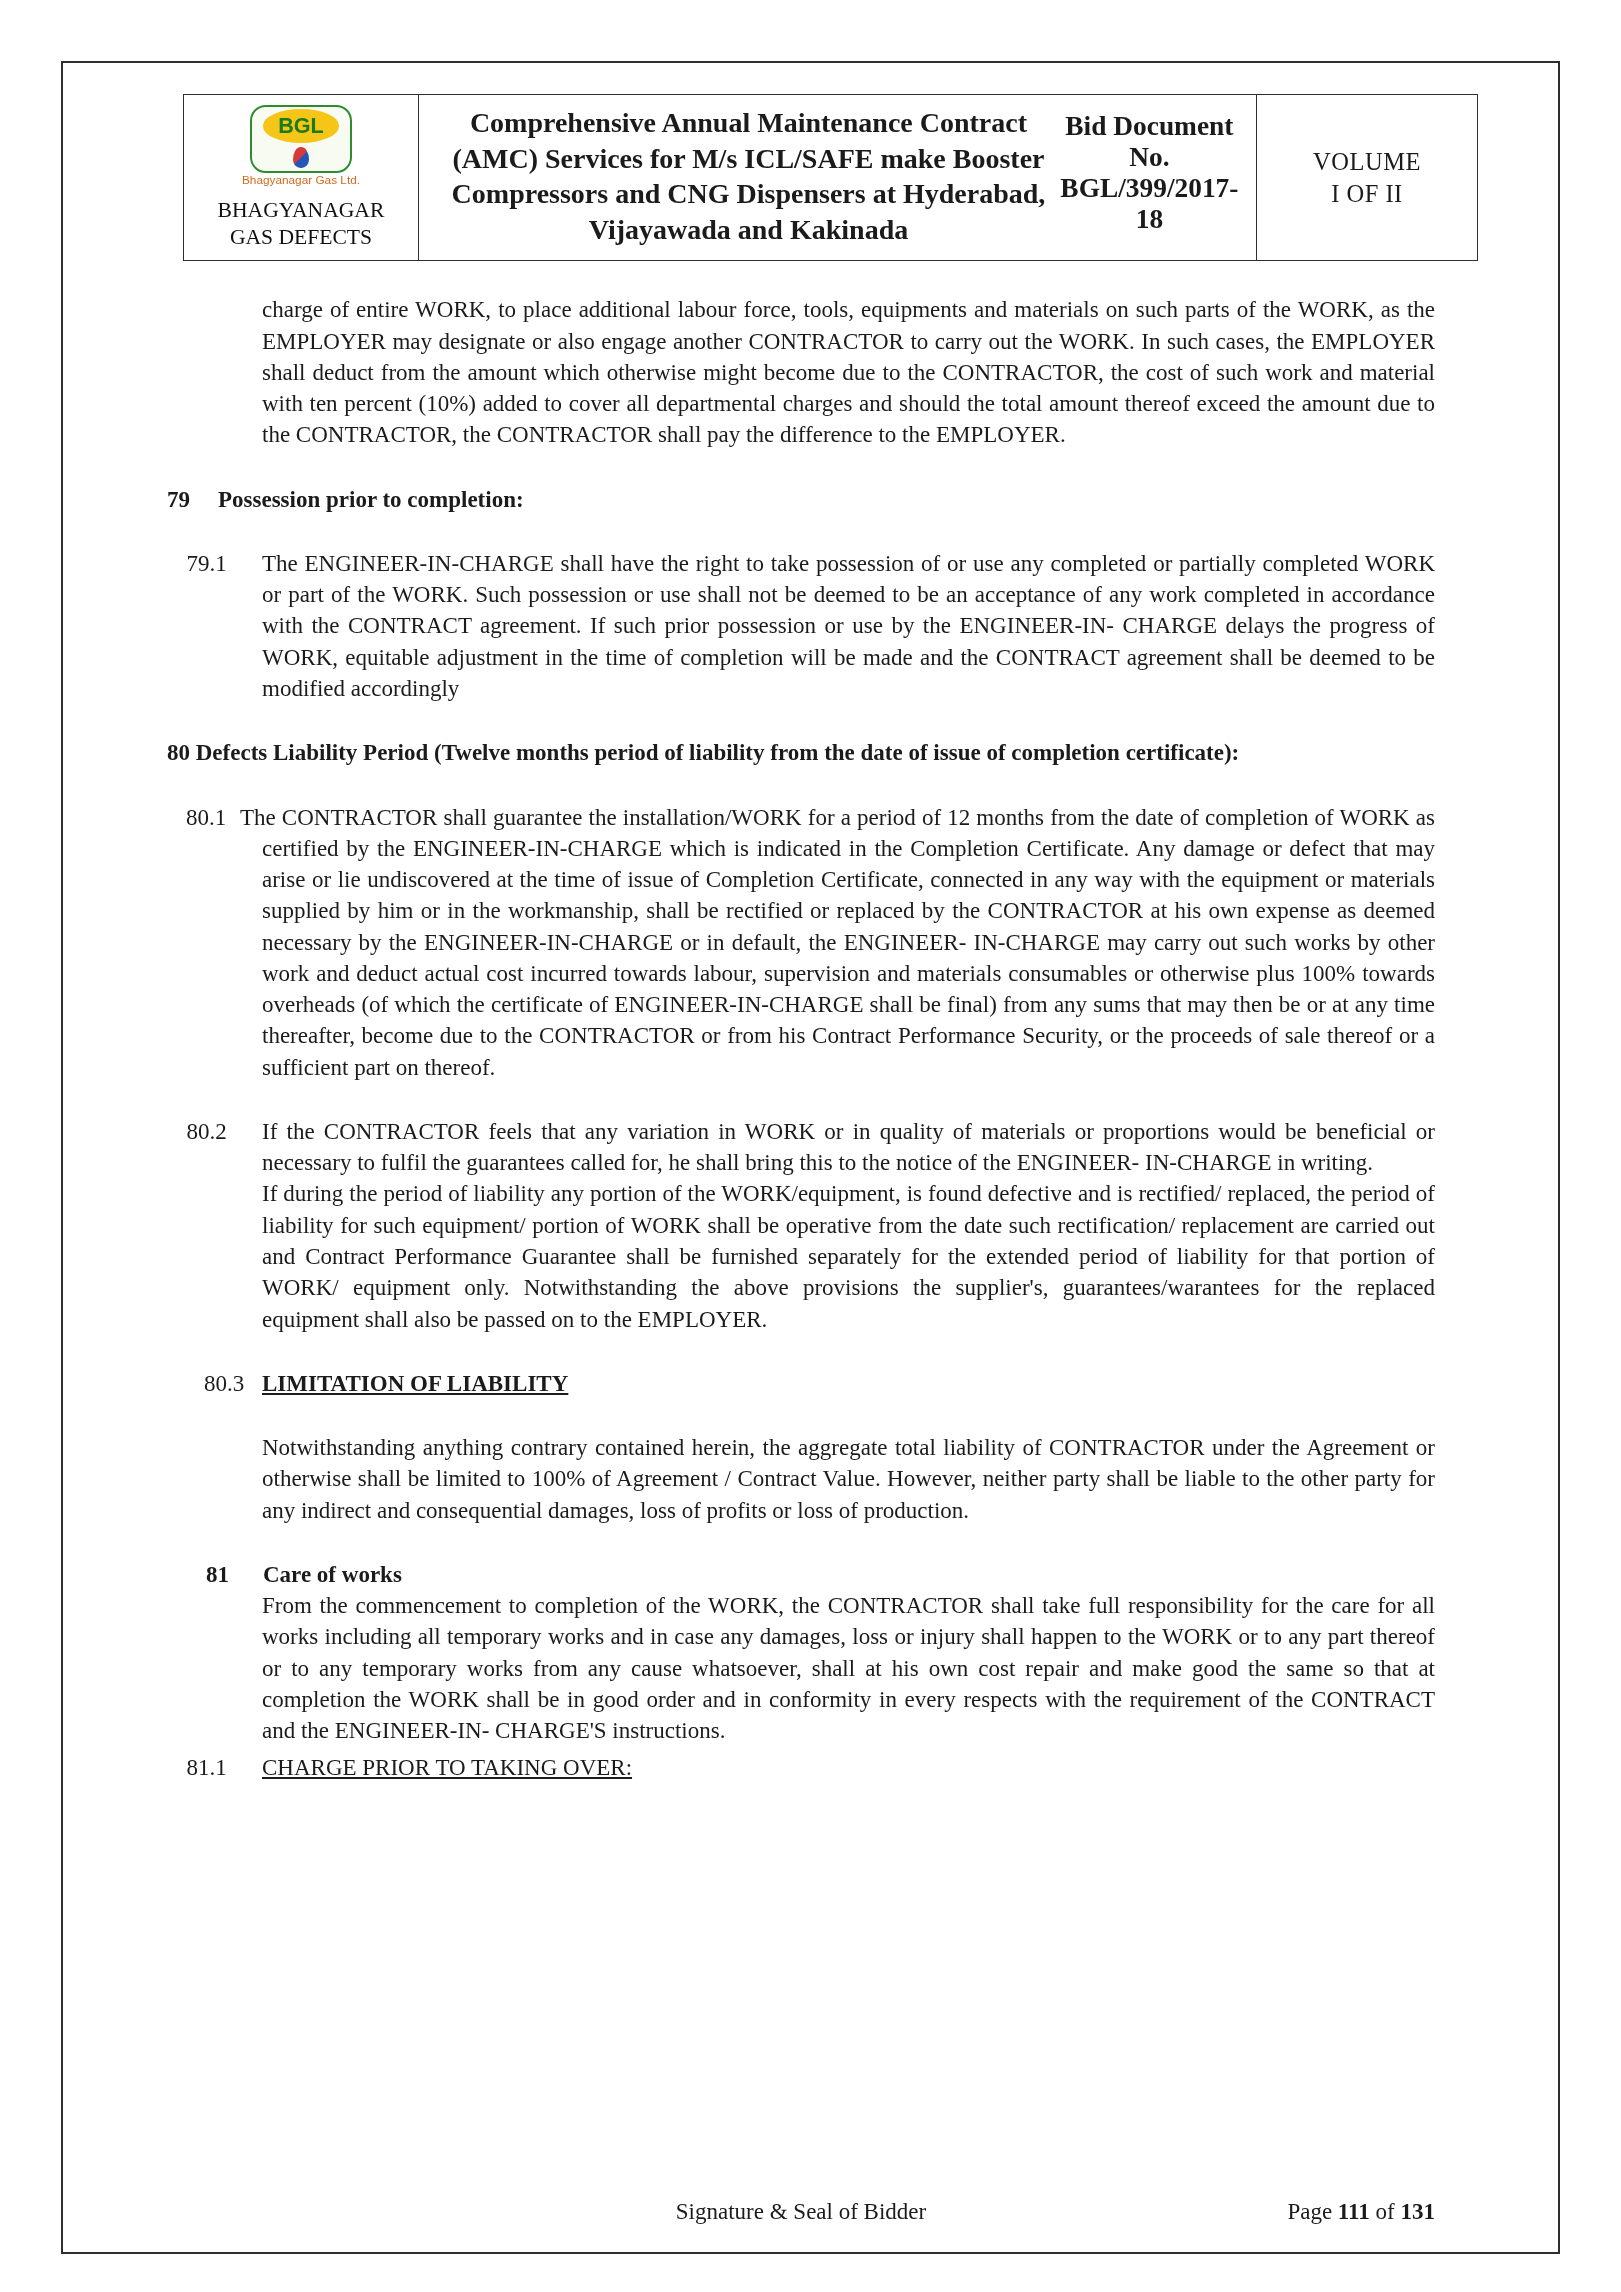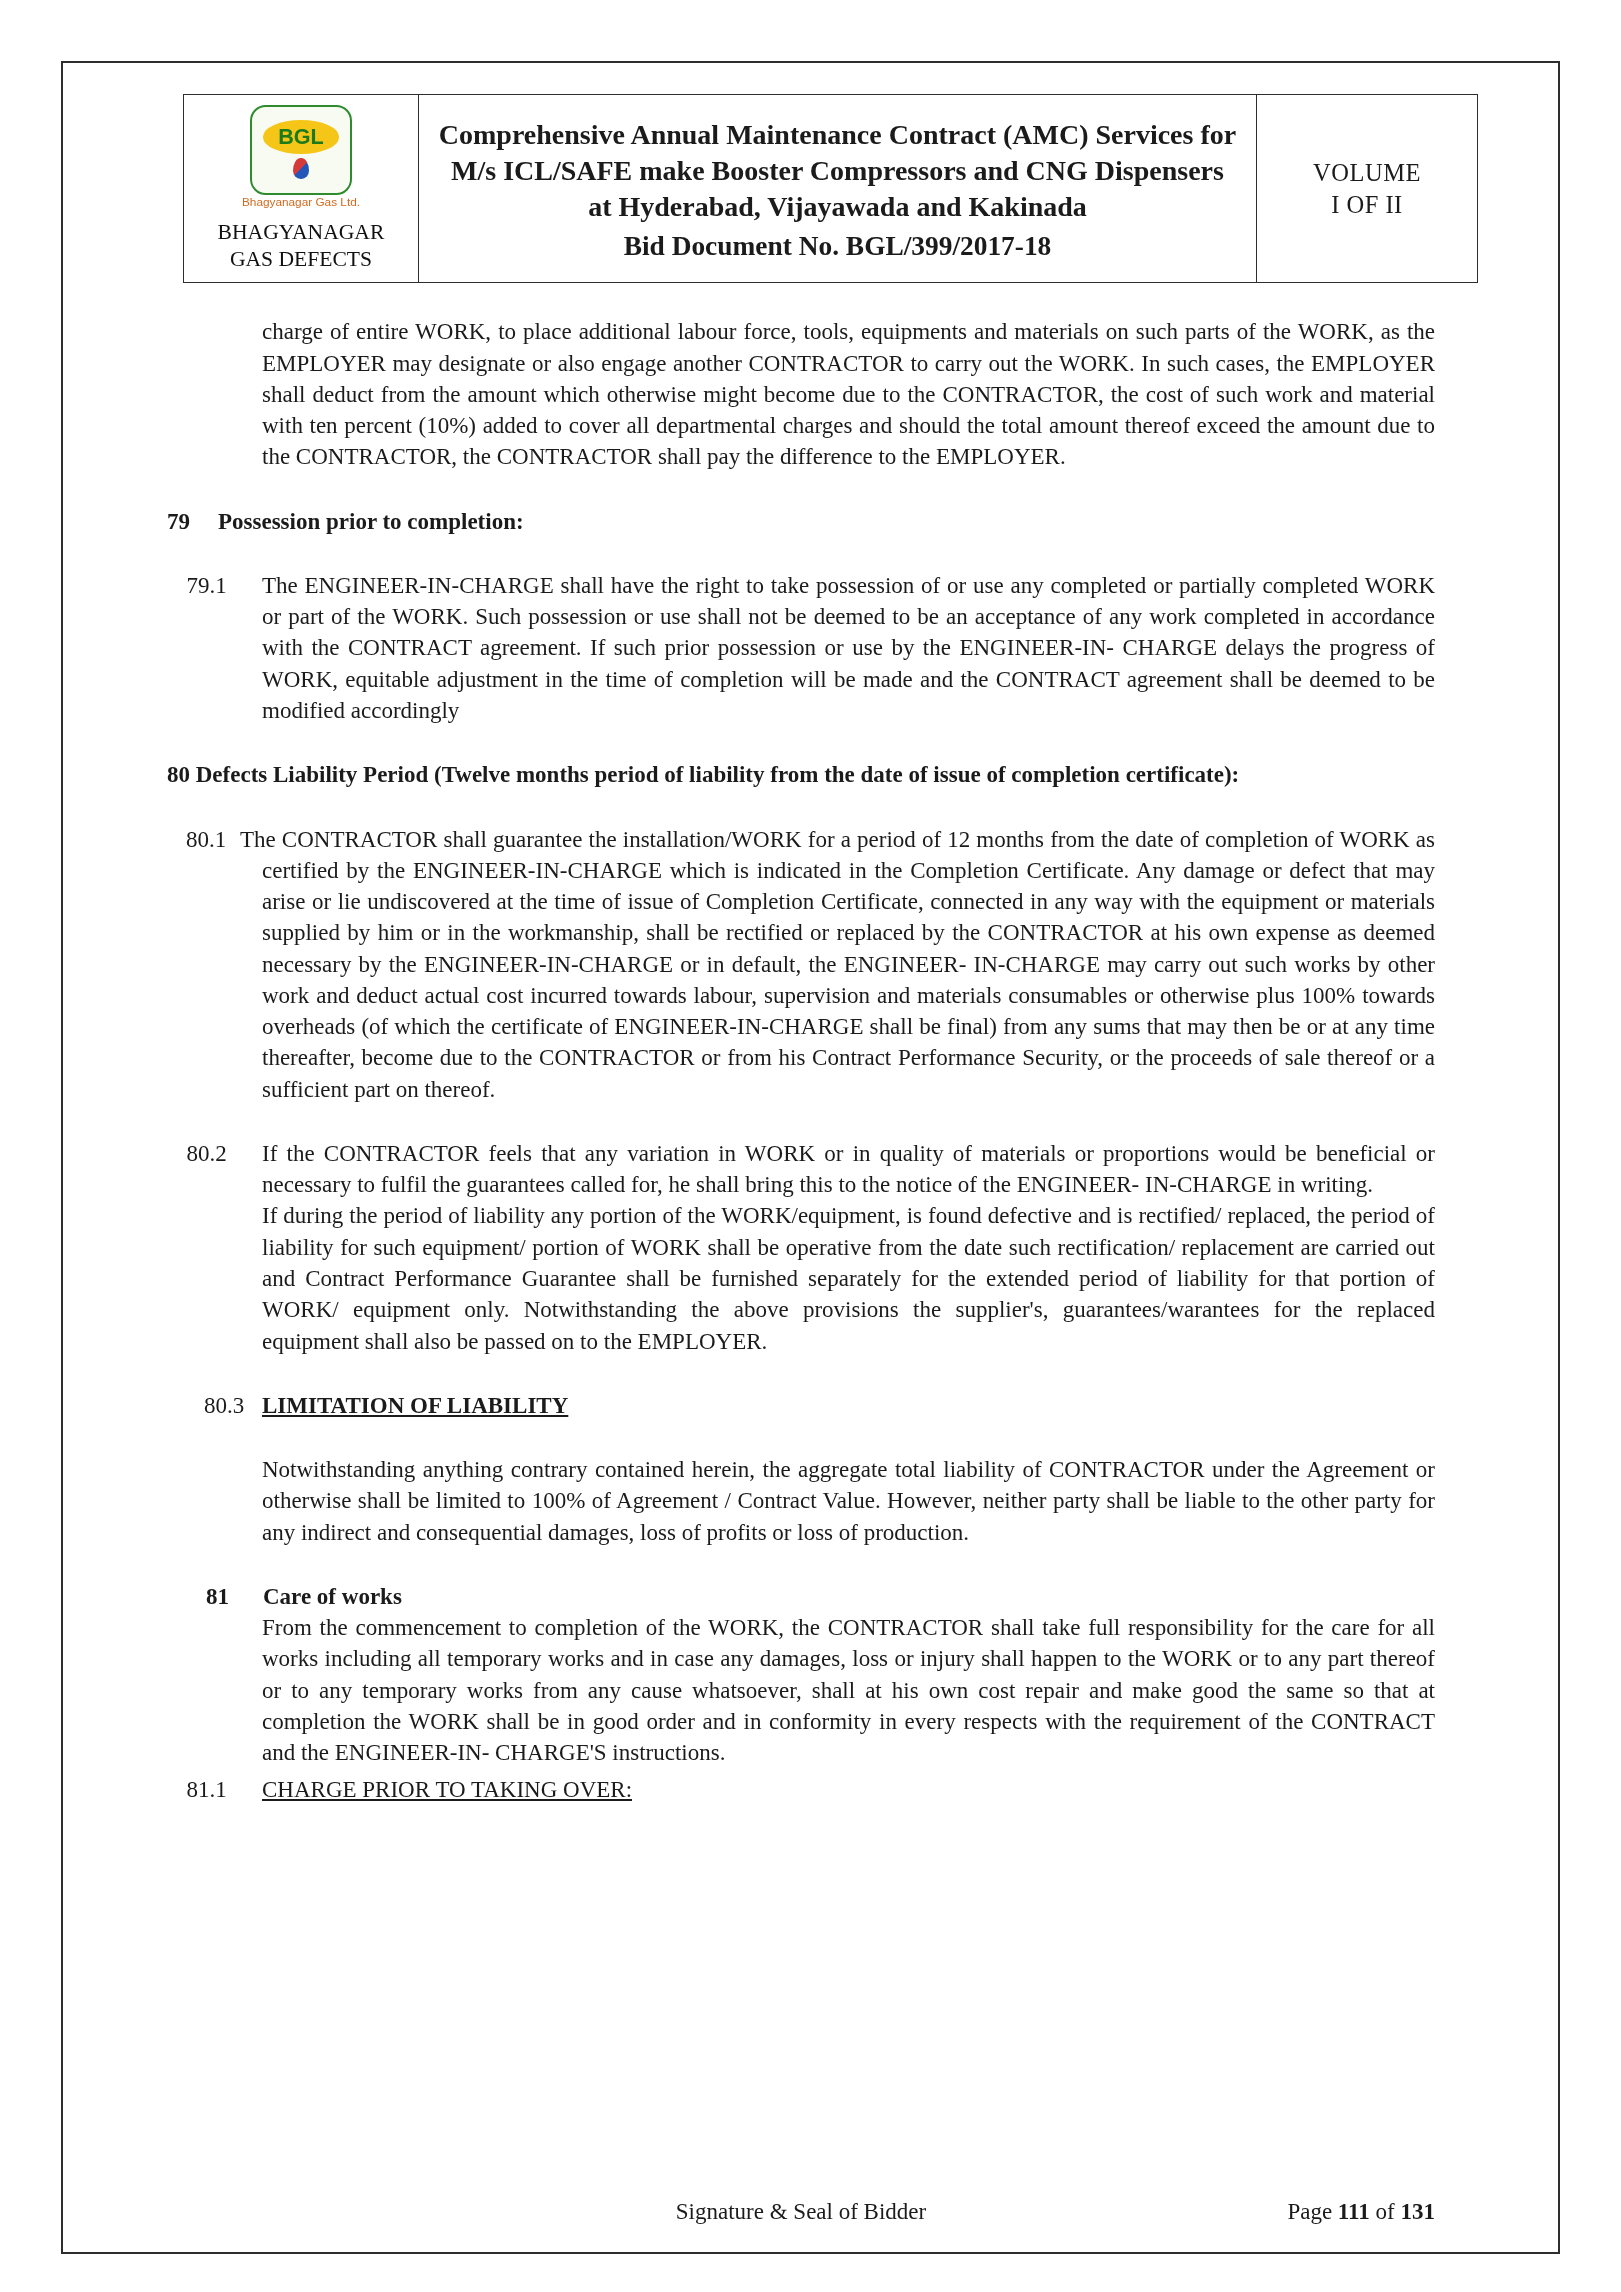--- a/index.html
+++ b/index.html
@@ -23,21 +23,21 @@
     display:flex;
     border:1.5px solid #2e2e2e;
   }
   .header-cell { border-right:1.5px solid #2e2e2e; }
   .header-cell:last-child { border-right:none; }
   .cell-logo {
     width:235px; display:flex; flex-direction:column; align-items:center;
     justify-content:center; padding:9.8px 5.9px;
   }
   .logo-box {
-    width:102px; height:90px; border:2.9px solid #2e8b2e; border-radius:15.7px;
+    width:102px; height:68px; border:2.9px solid #2e8b2e; border-radius:15.7px;
     background:#f7fbf2; position:relative; display:flex; flex-direction:column;
     align-items:center; justify-content:center;
   }
   .logo-band {
     background:#f5c518; border-radius:50%;
     padding:3.9px 15.7px; font-weight:bold; color:#1b7a1b; font-size:21.6px;
     font-family:"Liberation Sans", sans-serif;
   }
   .logo-drop {
     width:15.7px; height:21.6px; margin-top:3.9px;
@@ -47,21 +47,21 @@
   .logo-caption {
     font-size:11.8px; color:#d06a1f; margin-top:0;
     font-family:"Liberation Sans", sans-serif;
   }
   .company-name {
     margin-top:9.8px; text-align:center; font-size:21.6px; line-height:1.25;
     color:#111;
   }
   .cell-title {
     width:838px; text-align:center; padding:9.8px 17.6px 7.8px 17.6px;
-    display:flex; flex-direction:column; justify-content:center;
+    display:flex; justify-content:center;
   }
   .doc-title { font-weight:bold; font-size:28px; line-height:1.28; }
   .doc-bidno { font-weight:bold; font-size:27.4px; margin-top:5.9px; }
   .cell-volume {
     flex:1; display:flex; flex-direction:column; align-items:center;
     justify-content:center; font-size:24.5px; line-height:1.3; letter-spacing:0.5px;
   }
   
   .doc-body {
     flex:1;

